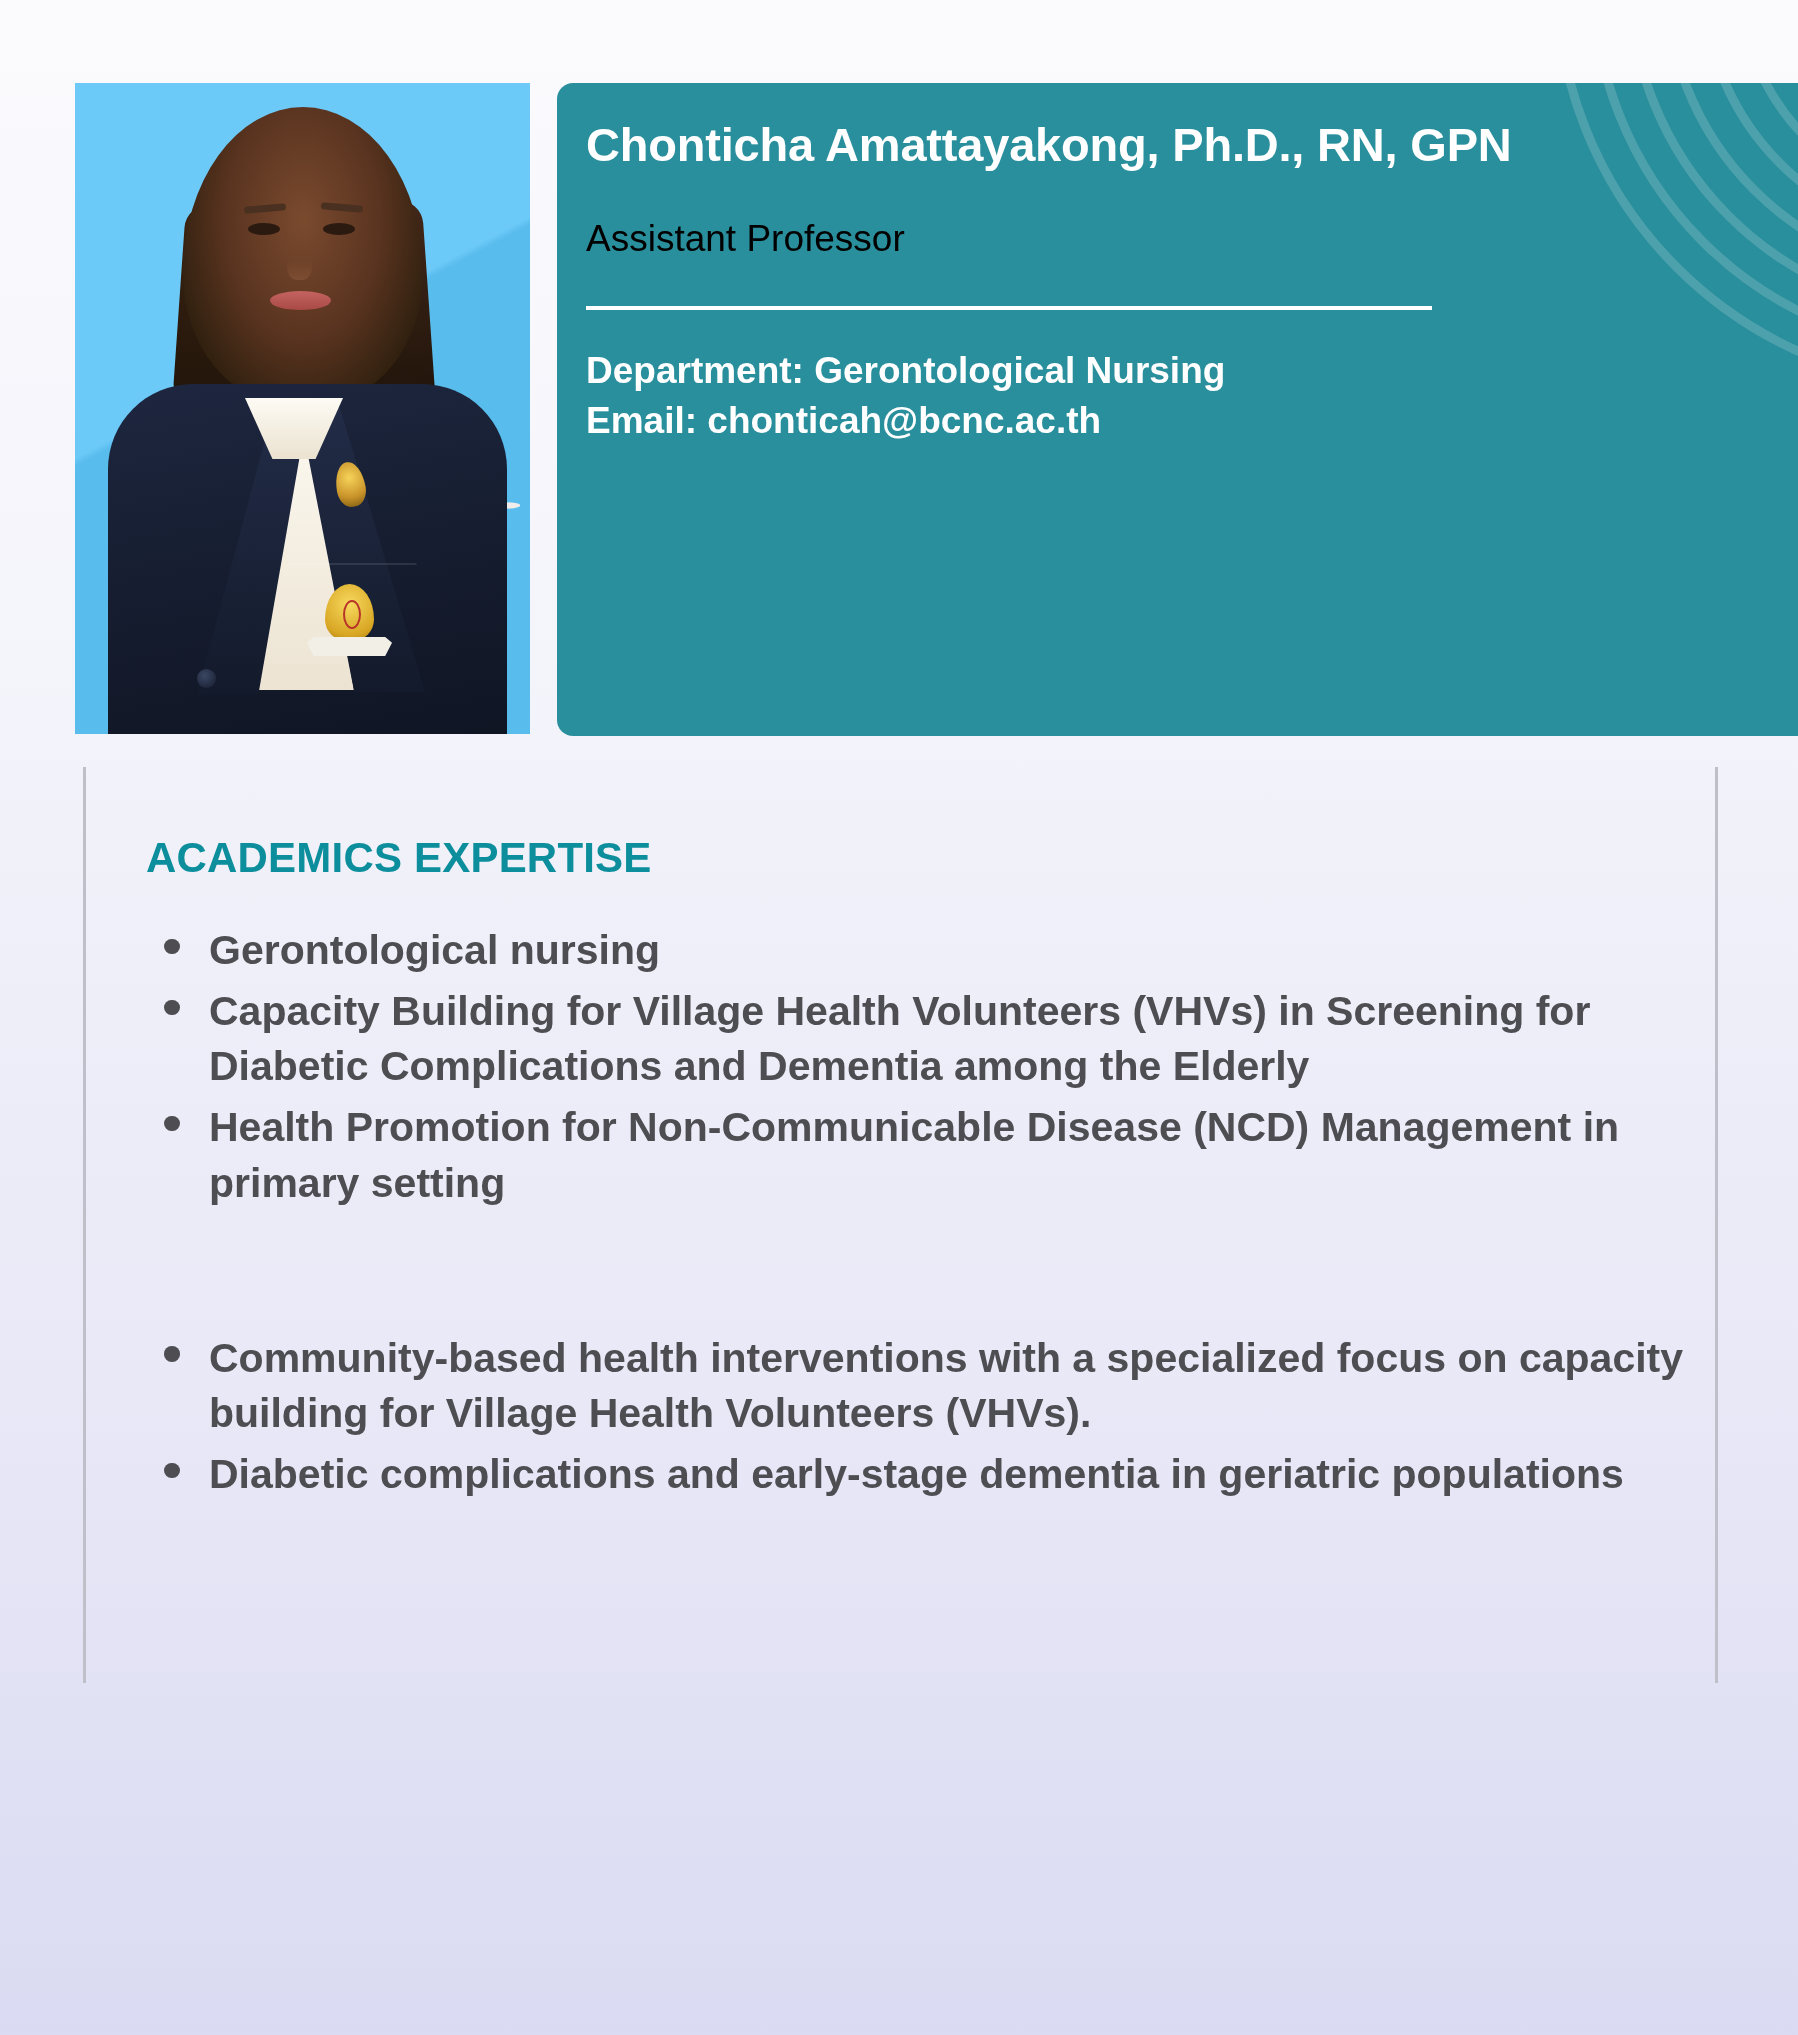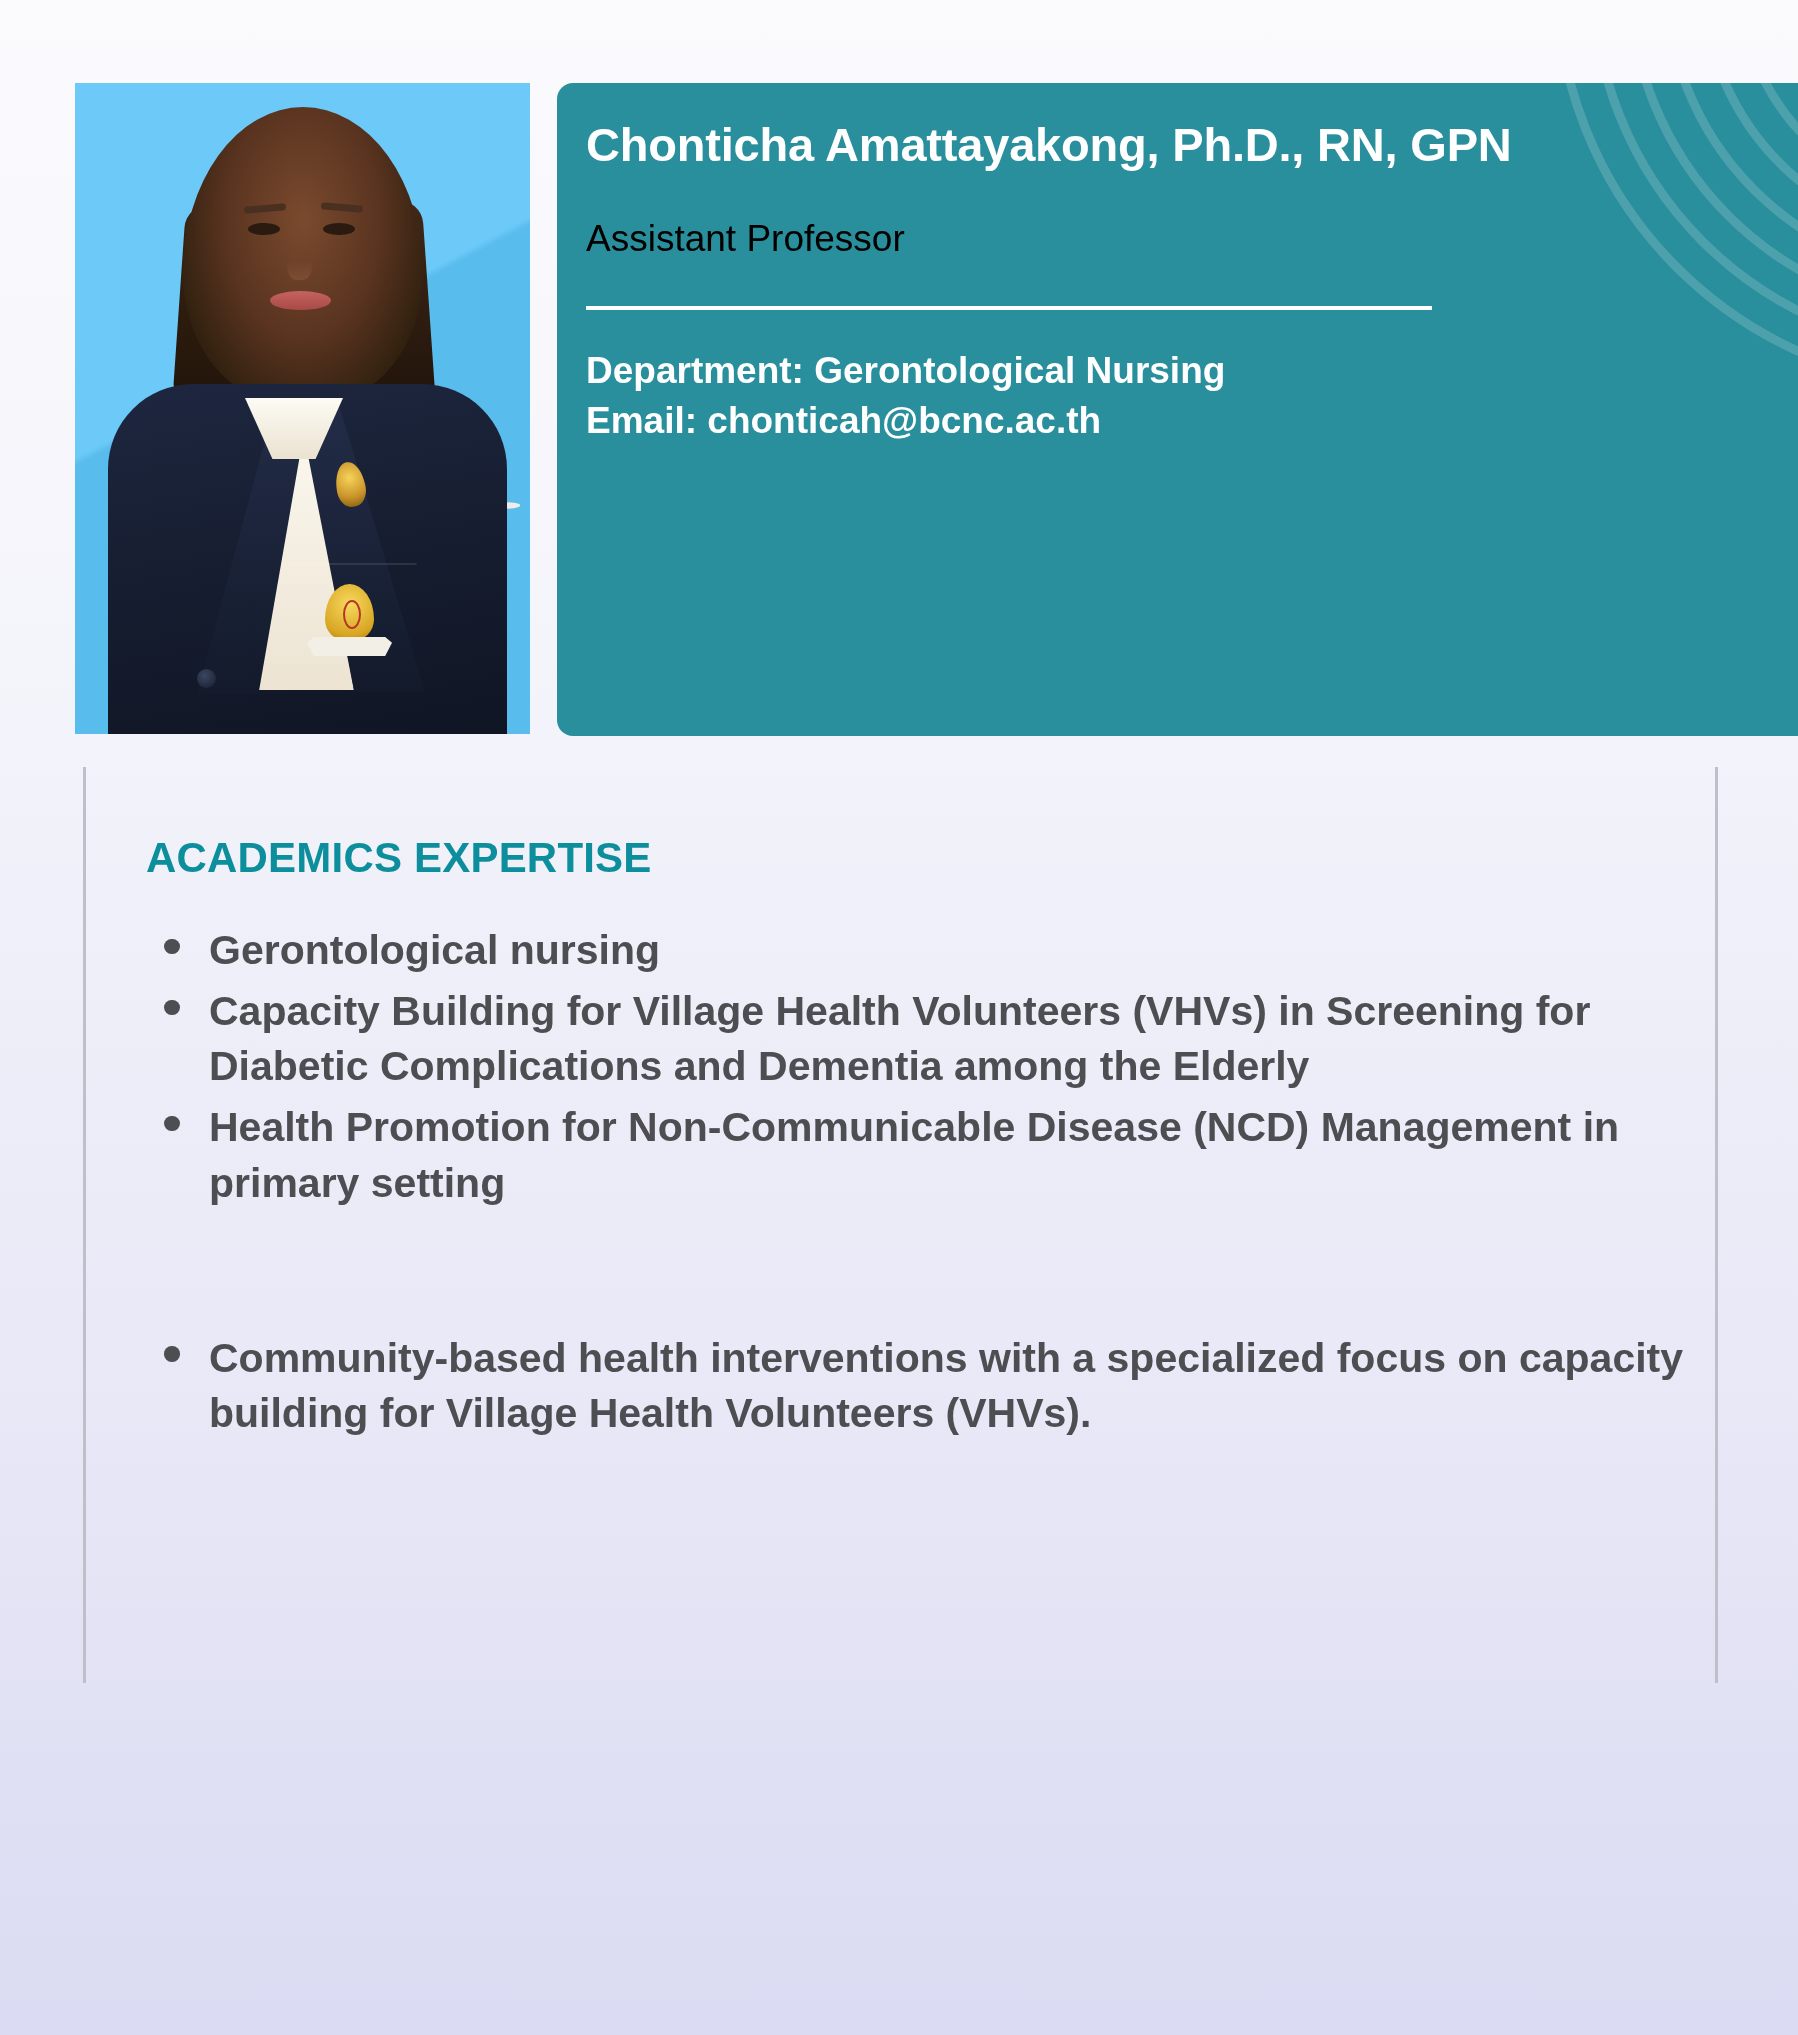--- a/index.html
+++ b/index.html
@@ -257,19 +257,20 @@
         <li>Capacity Building for Village Health Volunteers (VHVs) in Screening for Diabetic Complications and Dementia among the Elderly</li>
         <li>Health Promotion for Non-Communicable Disease (NCD) Management in primary setting</li>
       </ul>
     </div>
 
     <div class="gap"></div>
 
     <div class="section">
       <ul class="bullets">
         <li>Community-based health interventions with a specialized focus on capacity building for Village Health Volunteers (VHVs).</li>
+        <li>Diabetic complications and early-stage dementia in geriatric populations</li>
       </ul>
     </div>
 
   </div>
 
 </div>
 
 
 </body></html>

